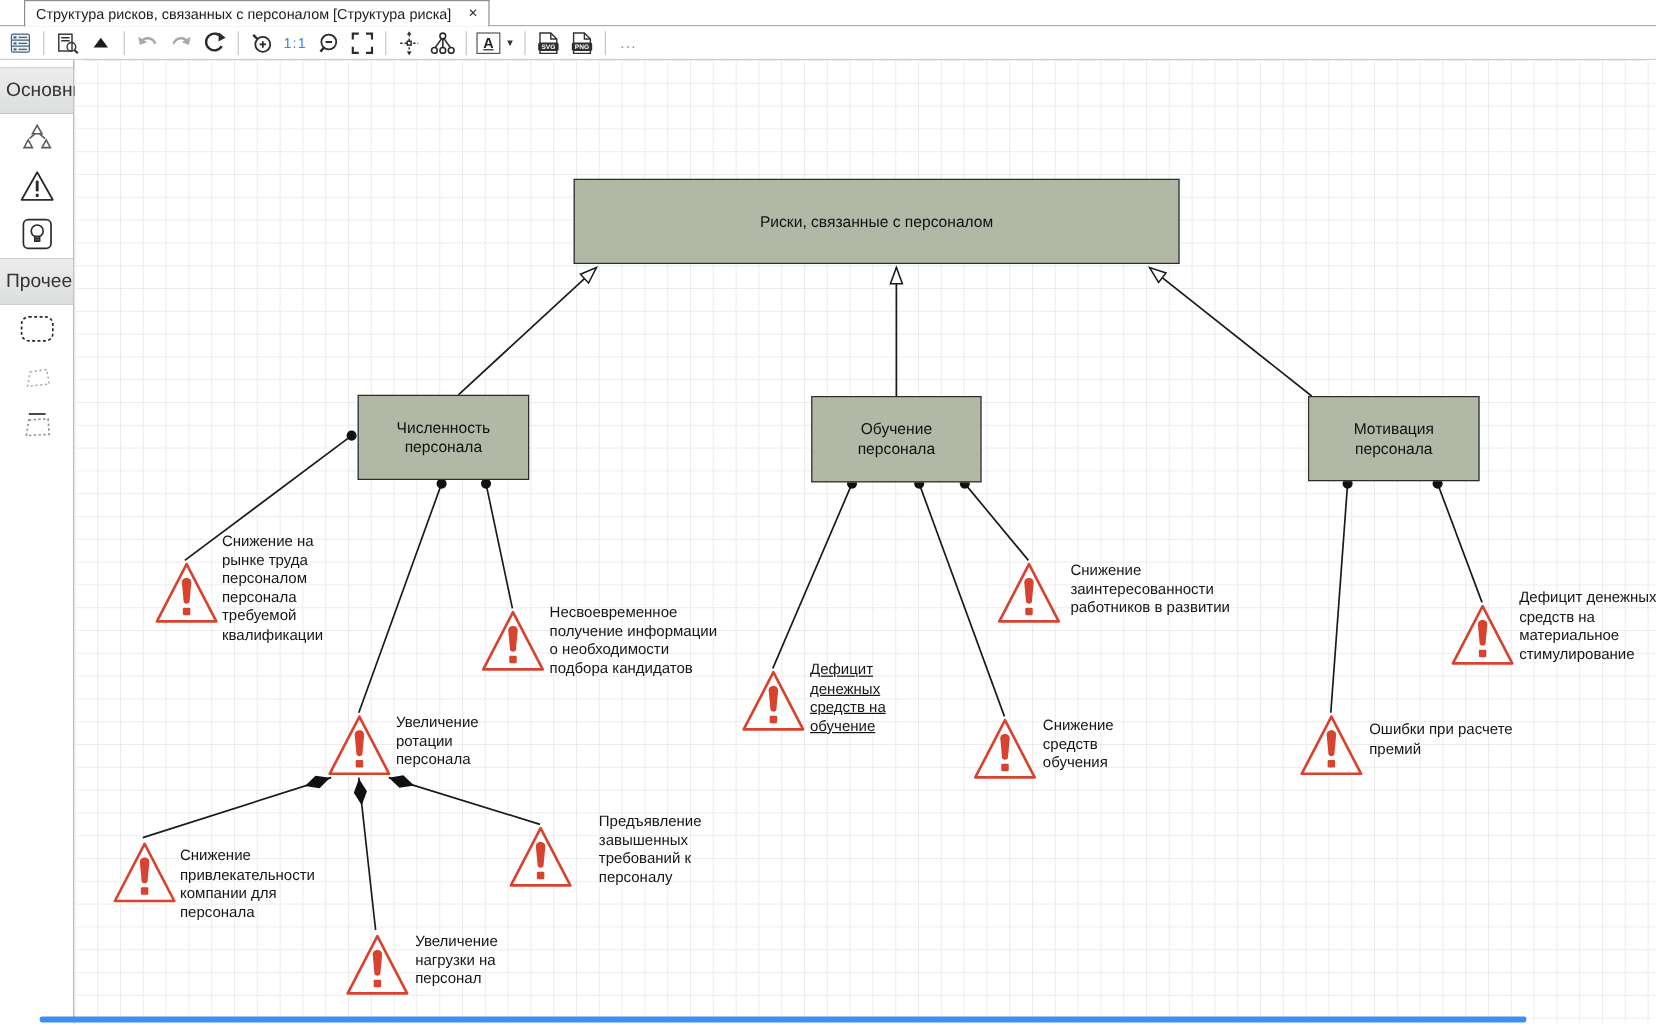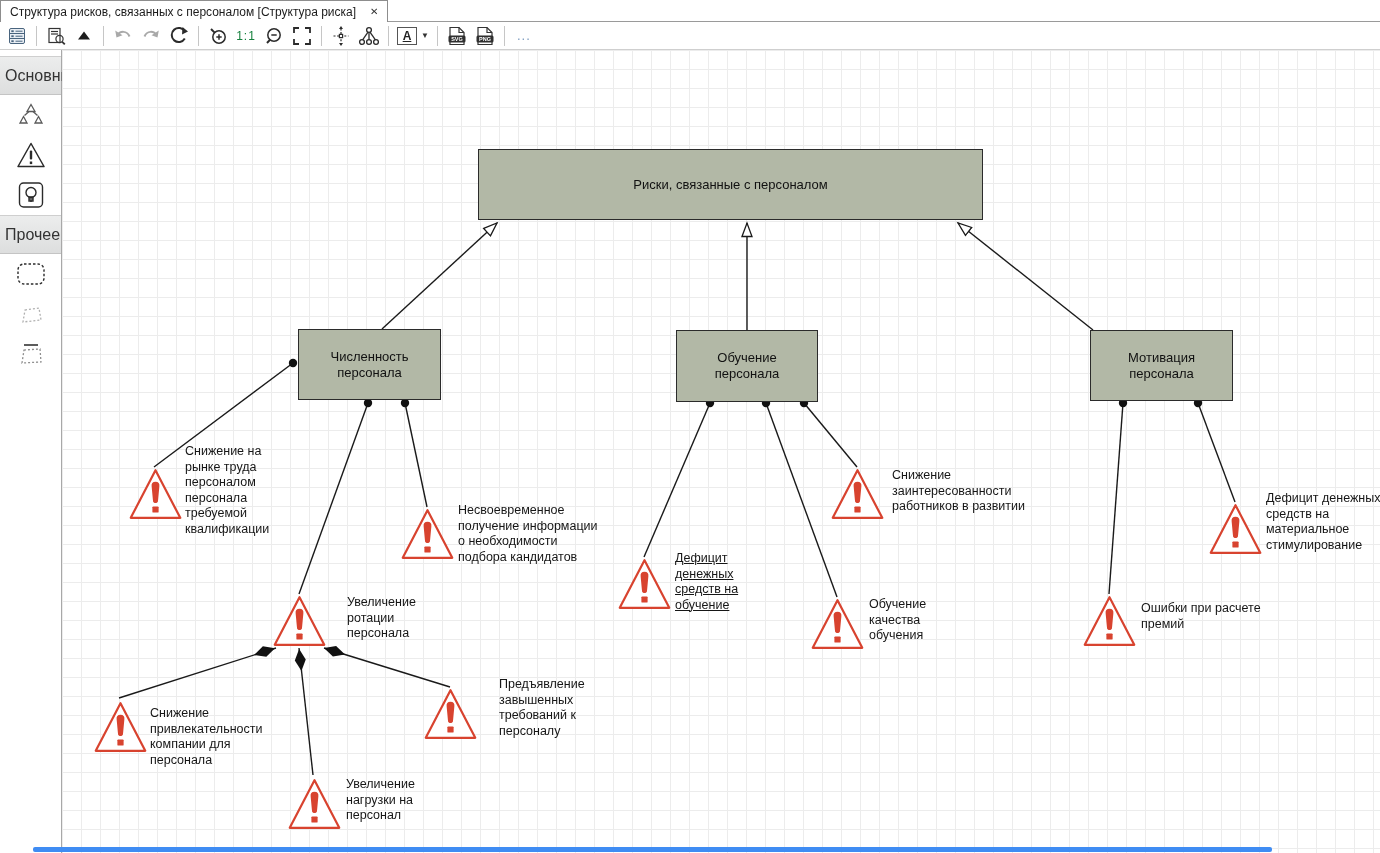--- a/index.html
+++ b/index.html
@@ -4,31 +4,31 @@
 <style>
   * { margin:0; padding:0; box-sizing:border-box; }
   html,body { width:1380px; height:853px; overflow:hidden;
     font-family:"Liberation Sans", sans-serif; background:#fff; }
 
   
   .tabbar { height:22px; display:flex; align-items:flex-end;
     background:#fff; border-bottom:1px solid #9a9a9a; }
   .tab { height:22px; display:flex; align-items:center; gap:14px;
     padding:0 9px; background:#fff; border:1px solid #8d8d8d; border-bottom:none;
-    margin-bottom:-1px; z-index:2; }
+    margin-bottom:-1px; z-index:2;margin-left:20px; }
   .tab-title { font-size:12px; color:#1c1c1c; white-space:nowrap; }
   .tab-close { font-size:10px; color:#333; cursor:pointer; line-height:1; }
 
   
   .toolbar { height:28px; background:#fff; border-bottom:1px solid #cfcfcf;
     display:flex; align-items:center; padding:0 4px; gap:2px; }
   .tbtn { width:26px; height:24px; display:flex; align-items:center;
     justify-content:center; cursor:pointer; }
   .tsep { width:1px; height:20px; background:#c6c6c6; margin:0 4px; }
-  .ratio { font-size:12px; color:#15803d; letter-spacing:1px; }
+  .ratio { font-size:12px; color:#3b82f6; letter-spacing:1px; }
   .fontbtn { display:flex; align-items:center; gap:4px; cursor:pointer; padding:0 2px;}
   .fontbox { width:20px; height:18px; border:1px solid #555; display:flex;
     align-items:center; justify-content:center; font-size:12px; font-weight:bold;
     color:#222; text-decoration:underline; }
   .caret { font-size:8px; color:#333; }
   .more { font-size:13px; color:#7d9cc0; letter-spacing:1px; padding:0 6px; cursor:pointer;}
 
   
   .body { position:relative; height:803px; display:flex; }
   .palette { width:62px; height:100%; background:#fff;
@@ -37,21 +37,21 @@
     border-top:1px solid #cfcfcf; border-bottom:1px solid #c4c4c4;
     font-size:16px; color:#333; display:flex; align-items:center; padding-left:5px; }
   .pitem { height:40px; display:flex; align-items:center; justify-content:center;
     cursor:pointer; }
 
   
   .canvas { position:relative; flex:1; height:100%; background:#fff;
     background-image:
       linear-gradient(to right, #ececec 1px, transparent 1px),
       linear-gradient(to bottom, #ececec 1px, transparent 1px);
-    background-size:19px 19px; overflow:hidden; }
+    background-size:19px 19px; overflow:hidden;border-radius:11px; }
   .connectors { position:absolute; left:0; top:0; }
 
   .gbox { position:absolute; background:#b2b8a6; border:1.6px solid #2b2b2b;
     display:flex; align-items:center; justify-content:center; text-align:center;
     font-size:13px; color:#111; padding:0 8px; line-height:16px; }
 
   .tri { position:absolute; width:55px; height:58px; }
   .rlabel { position:absolute; font-size:12.5px; line-height:15.5px; color:#161616; }
 
   .hscroll { position:absolute; left:33px; bottom:1px; width:1239px; height:5px;
@@ -309,21 +309,21 @@
     <div class="rlabel" style="left:123px; top:394px; width:100px;">Снижение на рынке труда персоналом персонала требуемой квалификации</div>
 
     <svg class="tri" style="left:338px; top:455px;">
         <use href="#warnTri"></use>
       </svg>
     <div class="rlabel" style="left:396px; top:441px; width:142px;margin-top:12px;">Несвоевременное получение информации о необходимости подбора кандидатов</div>
 
     <svg class="tri" style="left:210px; top:542px;">
         <use href="#warnTri"></use>
       </svg>
-    <div class="rlabel" style="left:268px; top:545px; width:92px;margin-left:17px;">Увеличение ротации персонала</div>
+    <div class="rlabel" style="left:268px; top:545px; width:92px;">Увеличение ротации персонала</div>
 
     <svg class="tri" style="left:31px; top:648px;">
         <use href="#warnTri"></use>
       </svg>
     <div class="rlabel" style="left:88px; top:645px; width:132px;margin-top:11px;">Снижение привлекательности компании для персонала</div>
 
     <svg class="tri" style="left:225px; top:725px;">
         <use href="#warnTri"></use>
       </svg>
     <div class="rlabel" style="left:284px; top:727px; width:95px;">Увеличение нагрузки на персонал</div>
@@ -339,21 +339,21 @@
     <div class="rlabel" style="left:613px; top:501px; width:88px;text-decoration:underline;">Дефицит денежных средств на обучение</div>
 
     <svg class="tri" style="left:768px; top:415px;">
         <use href="#warnTri"></use>
       </svg>
     <div class="rlabel" style="left:830px; top:418px; width:162px;">Снижение заинтересованности работников в развитии</div>
 
     <svg class="tri" style="left:748px; top:545px;">
         <use href="#warnTri"></use>
       </svg>
-    <div class="rlabel" style="left:807px; top:547px; width:82px;">Обучение качества обучения</div>
+    <div class="rlabel" style="left:807px; top:547px; width:82px;">Снижение средств обучения</div>
 
     <svg class="tri" style="left:1020px; top:542px;">
         <use href="#warnTri"></use>
       </svg>
     <div class="rlabel" style="left:1079px; top:551px; width:120px;">Ошибки при расчете премий</div>
 
     <svg class="tri" style="left:1146px; top:450px;">
         <use href="#warnTri"></use>
       </svg>
     <div class="rlabel" style="left:1204px; top:441px; width:118px;">Дефицит денежных средств на материальное стимулирование</div>

